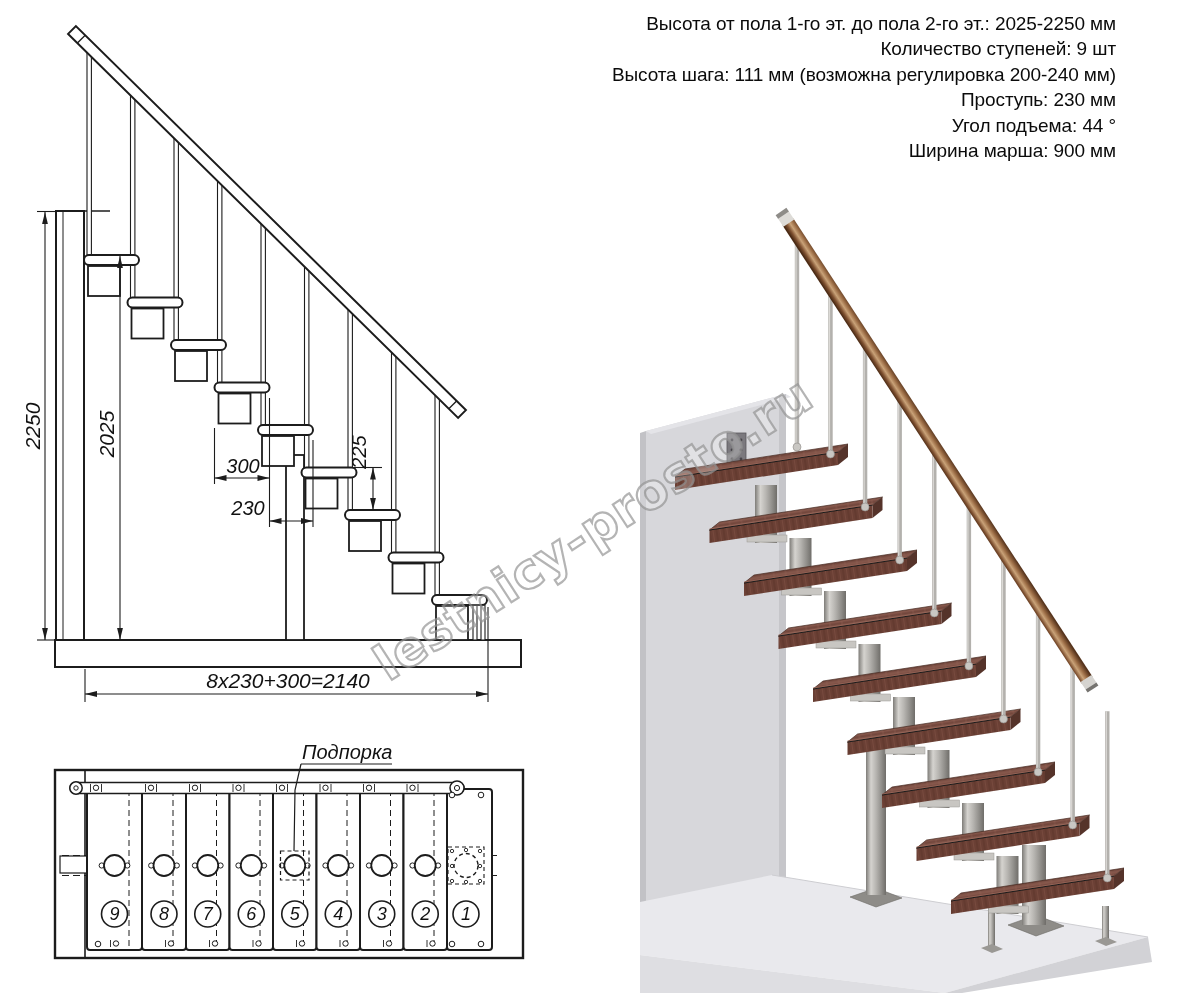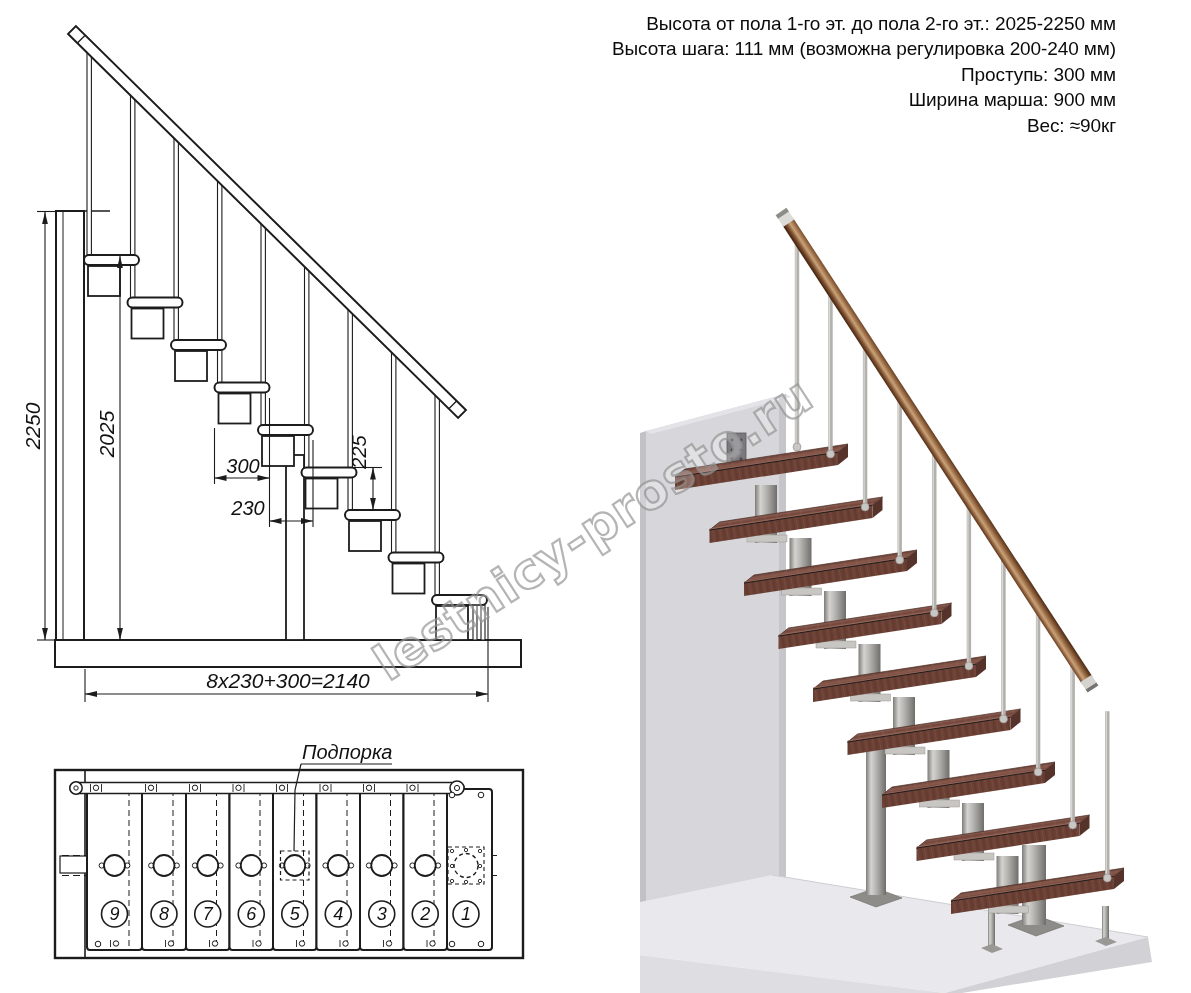--- a/index.html
+++ b/index.html
@@ -377,20 +377,21 @@
       <text class="dim" x="243" y="473">300</text>
       <text class="dim" x="248" y="515">230</text>
       <text class="dim" transform="translate(366,452) rotate(-90)">225</text>
       <text class="dim-big" x="288" y="688">8x230+300=2140</text>
       <text class="plan-label" x="302" y="759">Подпорка</text>
     </g>
   </svg>
 
   <div class="specs">
     <div class="spec-line">Высота от пола 1-го эт. до пола 2-го эт.: 2025-2250 мм</div>
+    <div class="spec-line">Количество ступеней: 9 шт</div>
     <div class="spec-line">Высота шага: 111 мм (возможна регулировка 200-240 мм)</div>
-    <div class="spec-line">Проступь: 300 мм</div>
+    <div class="spec-line">Проступь: 230 мм</div>
+    <div class="spec-line">Угол подъема: 44 °</div>
     <div class="spec-line">Ширина марша: 900 мм</div>
-    <div class="spec-line">Вес: ≈90кг</div>
   </div>
 
   <div class="watermark">lestnicy-prosto.ru</div>
 </div>
 
 </body></html>

